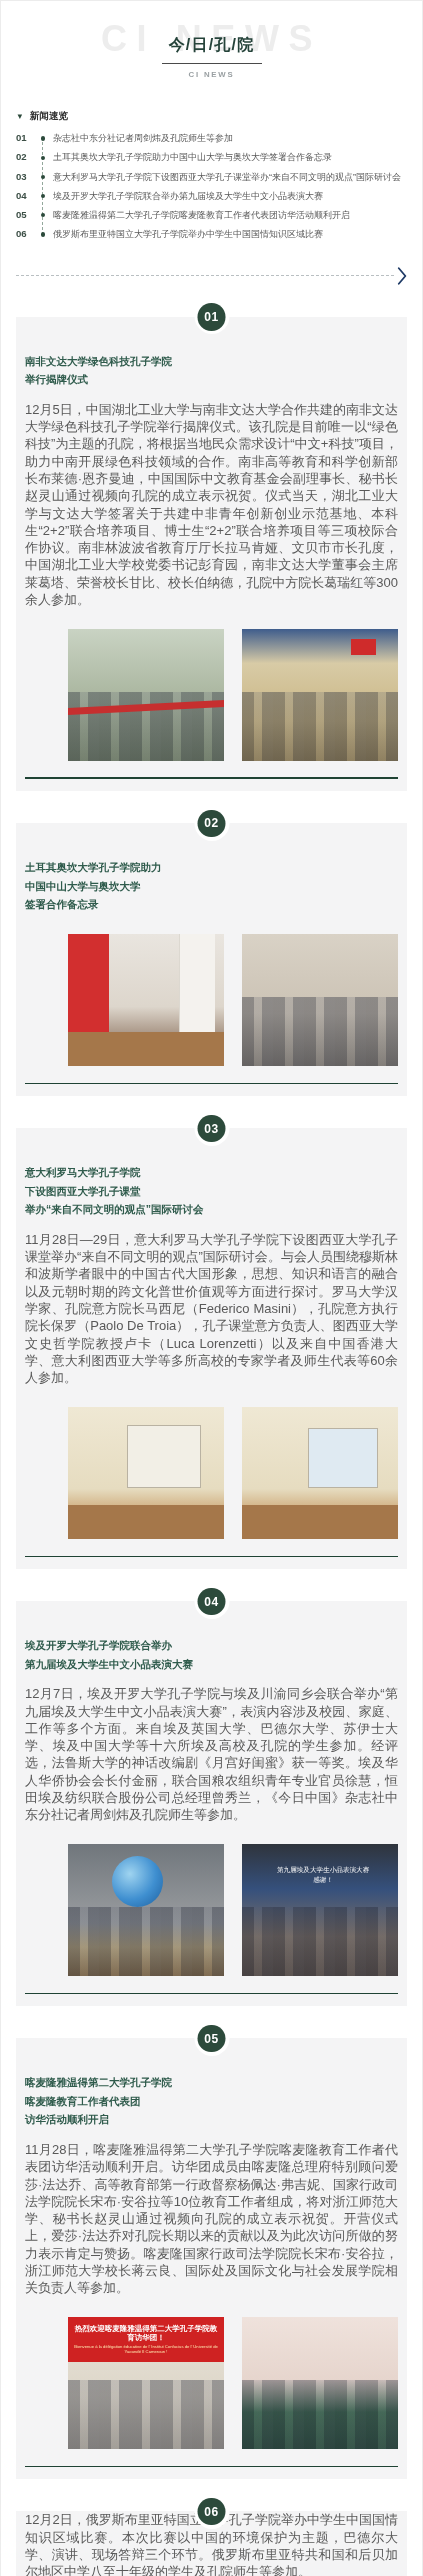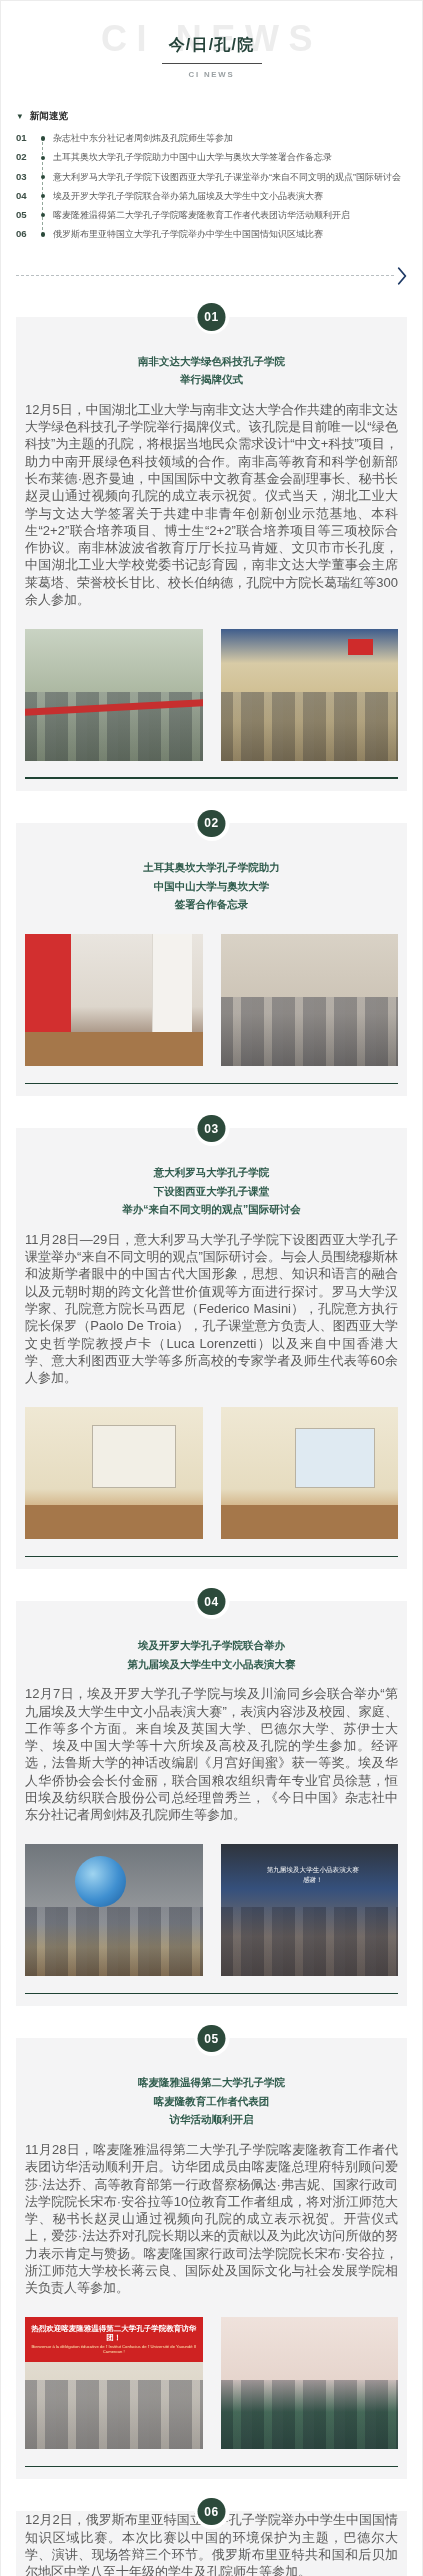--- a/index.html
+++ b/index.html
@@ -49,28 +49,28 @@
     position:absolute;top:-17.3px;left:50%;transform:translateX(-50%);
     width:35px;height:35px;border-radius:50%;background:#ffffff;
     display:flex;align-items:center;justify-content:center;z-index:2;
   }
   .badge-inner{
     width:27.5px;height:27.5px;border-radius:50%;background:#2c4a3b;color:#ffffff;
     font-size:12px;font-weight:bold;display:flex;align-items:center;justify-content:center;
     letter-spacing:0.6px;
   }
   .card-title{
-    padding-top:35px;text-align:center;color:#2f5b4c;
+    padding-top:35px;text-align:left;color:#2f5b4c;
     font-size:10.5px;font-weight:bold;line-height:18.5px;white-space:pre-line;
   }
   .card-body{
     margin-top:12px;color:#595959;font-size:13px;line-height:17.3px;
     text-align:justify;
   }
-  .photos{display:flex;gap:18px;margin-top:20.3px;}
+  .photos{display:flex;gap:18px;margin-top:20.3px;margin-left:43px;}
   .photo{flex:1;height:132px;position:relative;overflow:hidden;background:#c9c4bb;}
   .card-rule{height:1.8px;background:#1f4334;margin-top:16.7px;}
   
   .crowd{position:absolute;left:0;right:0;bottom:0;height:52%;
     background:repeating-linear-gradient(90deg,rgba(35,40,55,.38) 0 12px,rgba(90,95,110,.22) 12px 20.3px,rgba(45,50,65,.40) 20.3px 31px);}
   .screen{position:absolute;background:#f2efe6;border:1.8px solid #b9b2a2;}
   .deskband{position:absolute;left:0;right:0;bottom:0;height:26%;background:#a5774a;}
   .p1a{background:linear-gradient(180deg,#c9d3c3 0%,#a8b49d 55%,#7c8a6f 100%);}
   .p1a .ribbon{position:absolute;left:-3.6px;right:-3.6px;top:57%;height:6.6px;background:#c62f2f;transform:rotate(-3deg);}
   .p1b{background:linear-gradient(180deg,#3f5d8c 0%,#d8cba6 26%,#c9b583 70%,#9e8a5d 100%);}

